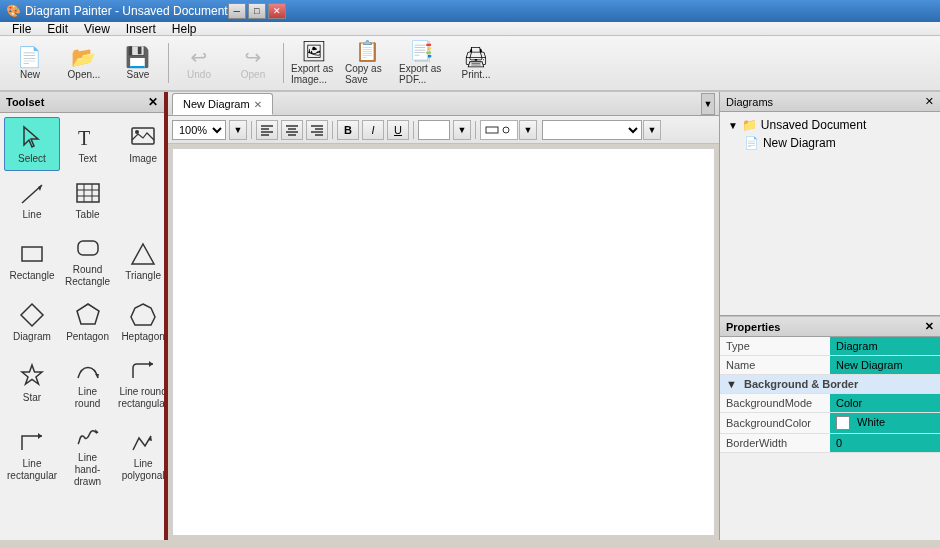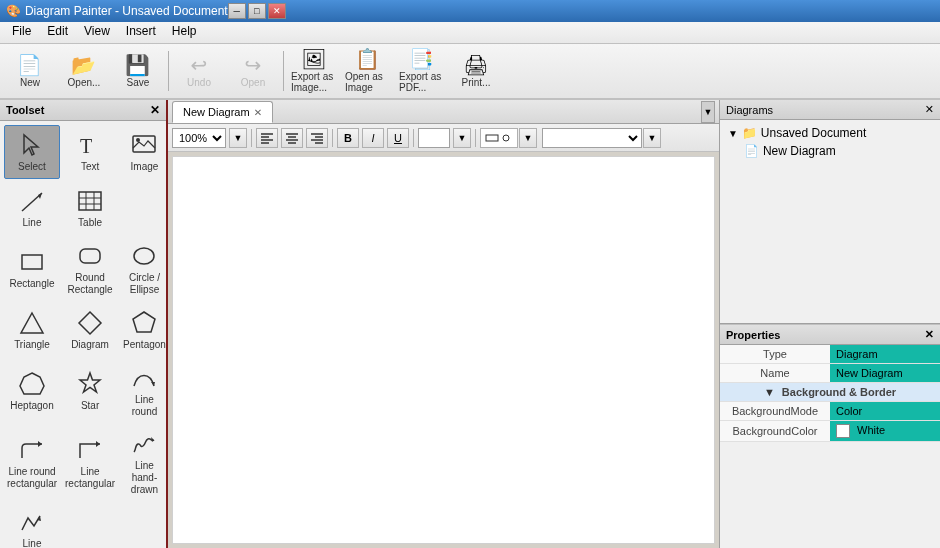--- a/index.html
+++ b/index.html
@@ -22,22 +22,23 @@
       background: linear-gradient(to bottom, #e8e8e8, #c0c0c0);
       border: 1px solid #888;
       display: flex; align-items: center; justify-content: center;
       font-size: 9px; cursor: pointer; color: #000;
     }
     .win-btn.close { background: linear-gradient(to bottom, #f08080, #c04040); color: white; }
 
     
     #menubar {
       background: linear-gradient(to bottom, #f5f5f5, #e8e8e8);
-      height: 22px;
-      display: flex;
+      height: 14px;
+      display: flex;
+      align-items: center;
       padding: 0 4px;
       border-bottom: 1px solid #c0c0c0;
     }
     .menu-item {
       padding: 2px 8px;
       cursor: pointer;
       font-size: 12px;
     }
 
     
@@ -71,21 +72,21 @@
       display: flex;
       height: calc(548px - 22px - 22px - 56px);
       background: #d4d0c8;
     }
 
     
     #toolset {
       width: 168px;
       min-width: 168px;
       background: #f0f0f0;
-      border-right: 2px solid #7f1d1d;
+      border-right: 4px solid #7f1d1d;
       display: flex;
       flex-direction: column;
       overflow: hidden;
     }
     #toolset-header {
       background: linear-gradient(to bottom, #e0e0e0, #d0d0d0);
       border-bottom: 1px solid #a0a0a0;
       padding: 3px 6px;
       font-size: 11px;
       font-weight: bold;
@@ -108,21 +109,21 @@
       display: flex; flex-direction: column; align-items: center; justify-content: center;
       padding: 4px 2px;
       cursor: pointer;
       border: 1px solid transparent;
       border-radius: 2px;
       min-height: 54px;
       font-size: 10px;
       color: #333;
       background: transparent;
     }
-    .tool-item.selected { border: 1px solid #4080c0; background: #a3a3a3; }
+    .tool-item.selected { border: 1px solid #4080c0; background: #5eead4; }
     .tool-item svg { margin-bottom: 2px; }
     .tool-item span { text-align: center; line-height: 1.2; }
 
     
     #canvas-area {
       flex: 1;
       display: flex;
       flex-direction: column;
       background: #d4d0c8;
       border-right: 1px solid #a0a0a0;
@@ -215,21 +216,21 @@
     #properties-header {
       background: linear-gradient(to bottom, #e0e0e0, #d0d0d0);
       border-bottom: 1px solid #a0a0a0;
       padding: 3px 6px;
       font-size: 11px;
       font-weight: bold;
       display: flex; align-items: center; justify-content: space-between;
     }
     #properties-table { width: 100%; border-collapse: collapse; font-size: 11px; }
     #properties-table td { padding: 3px 6px; border-bottom: 1px solid #e0e0e0; vertical-align: middle; }
-    #properties-table td:first-child { width: 110px; background: #f8f8f8; color: #444; text-align: center; }
+    #properties-table td:first-child { width: 110px; background: #f8f8f8; color: #444; }
     #properties-table td:last-child { background: #14b8a6; }
     .prop-section-row td { background: #d8e8f8 !important; font-weight: bold; padding: 2px 6px; margin-left: 44px; }
     .prop-section-toggle { color: #333; margin-right: 4px; }
     .color-swatch { display: inline-block; width: 14px; height: 14px; border: 1px solid #888; margin-right: 4px; vertical-align: middle; }
 
     
     ::-webkit-scrollbar { width: 12px; }
     ::-webkit-scrollbar-track { background: #e0e0e0; }
     ::-webkit-scrollbar-thumb { background: #b0b0b0; border: 1px solid #a0a0a0; }
   </style>
@@ -276,21 +277,21 @@
     <span class="tb-icon" style="color:#bbb;">↪</span>
     <span class="tb-label" style="color:#bbb;">Open</span>
   </div>
   <div class="toolbar-sep"></div>
   <div class="tool-btn">
     <span class="tb-icon">🖼</span>
     <span class="tb-label">Export as Image...</span>
   </div>
   <div class="tool-btn">
     <span class="tb-icon">📋</span>
-    <span class="tb-label">Open as Image</span>
+    <span class="tb-label">Copy as Save</span>
   </div>
   <div class="tool-btn">
     <span class="tb-icon">📑</span>
     <span class="tb-label">Export as PDF...</span>
   </div>
   <div class="tool-btn">
     <span class="tb-icon">🖨</span>
     <span class="tb-label">Print...</span>
   </div>
 </div>
@@ -356,26 +357,20 @@
           <span>Rectangle</span>
         </div>
 
         <div class="tool-item">
           <svg width="28" height="28" viewBox="0 0 28 28">
             <rect x="4" y="7" width="20" height="14" rx="5" ry="5" fill="none" stroke="#333" stroke-width="1.5"></rect>
           </svg>
           <span>Round Rectangle</span>
         </div>
 
-        <div class="tool-item">
-          <svg width="28" height="28" viewBox="0 0 28 28">
-            <ellipse cx="14" cy="14" rx="10" ry="8" fill="none" stroke="#333" stroke-width="1.5"></ellipse>
-          </svg>
-          <span>Circle / Ellipse</span>
-        </div>
 
         <div class="tool-item">
           <svg width="28" height="28" viewBox="0 0 28 28">
             <polygon points="14,4 25,24 3,24" fill="none" stroke="#333" stroke-width="1.5"></polygon>
           </svg>
           <span>Triangle</span>
         </div>
 
         <div class="tool-item">
           <svg width="28" height="28" viewBox="0 0 28 28">
@@ -575,17 +570,21 @@
           <td>BackgroundMode</td>
           <td>Color</td>
         </tr>
         <tr>
           <td>BackgroundColor</td>
           <td>
             <span class="color-swatch" style="background:#ffffff;"></span>
             <span>White</span>
           </td>
         </tr>
+        <tr>
+          <td>BorderWidth</td>
+          <td>0</td>
+        </tr>
       </tbody>
         </table>
     </div>
   </div>
 </div>
 
 </body></html>

